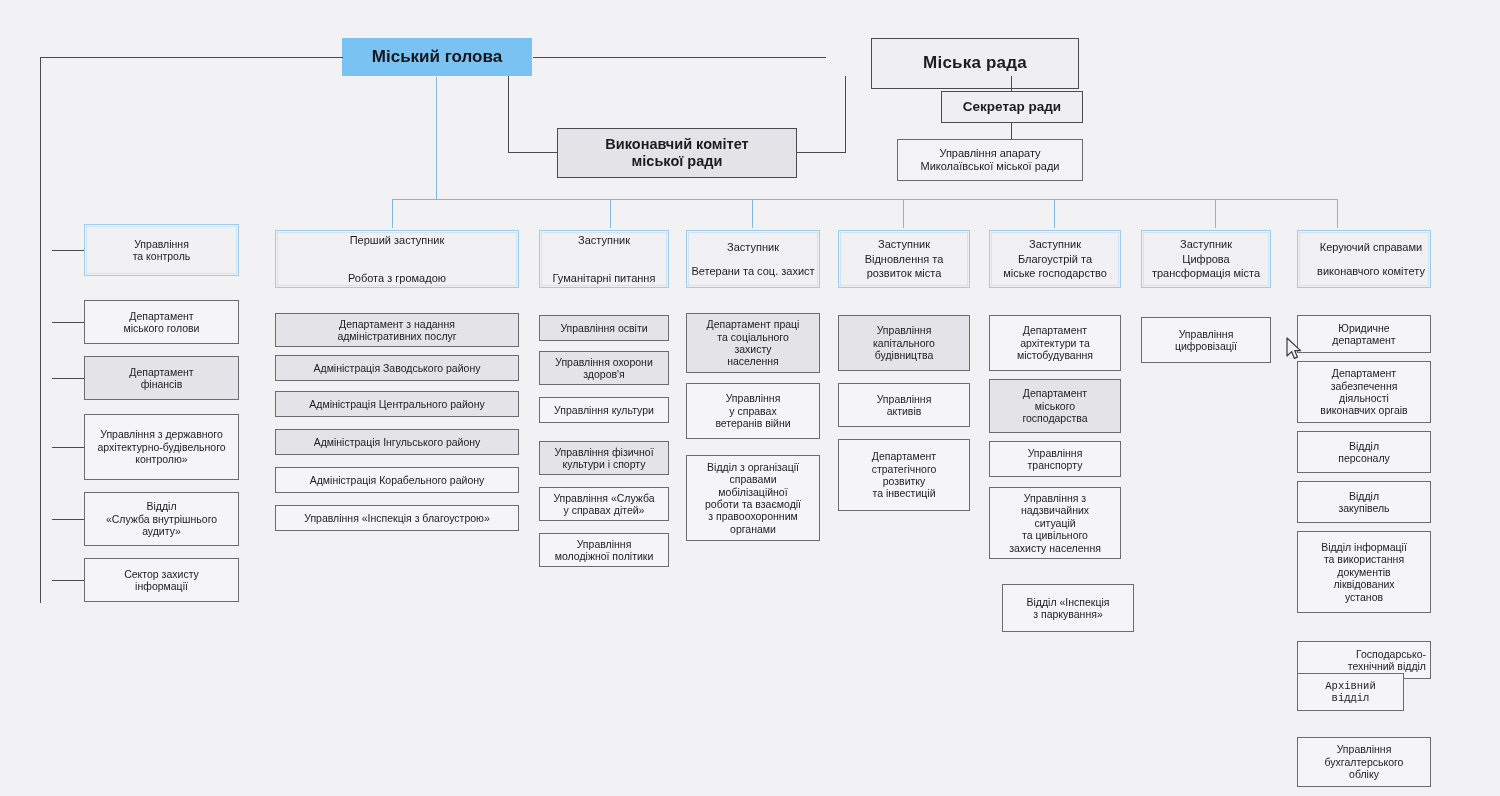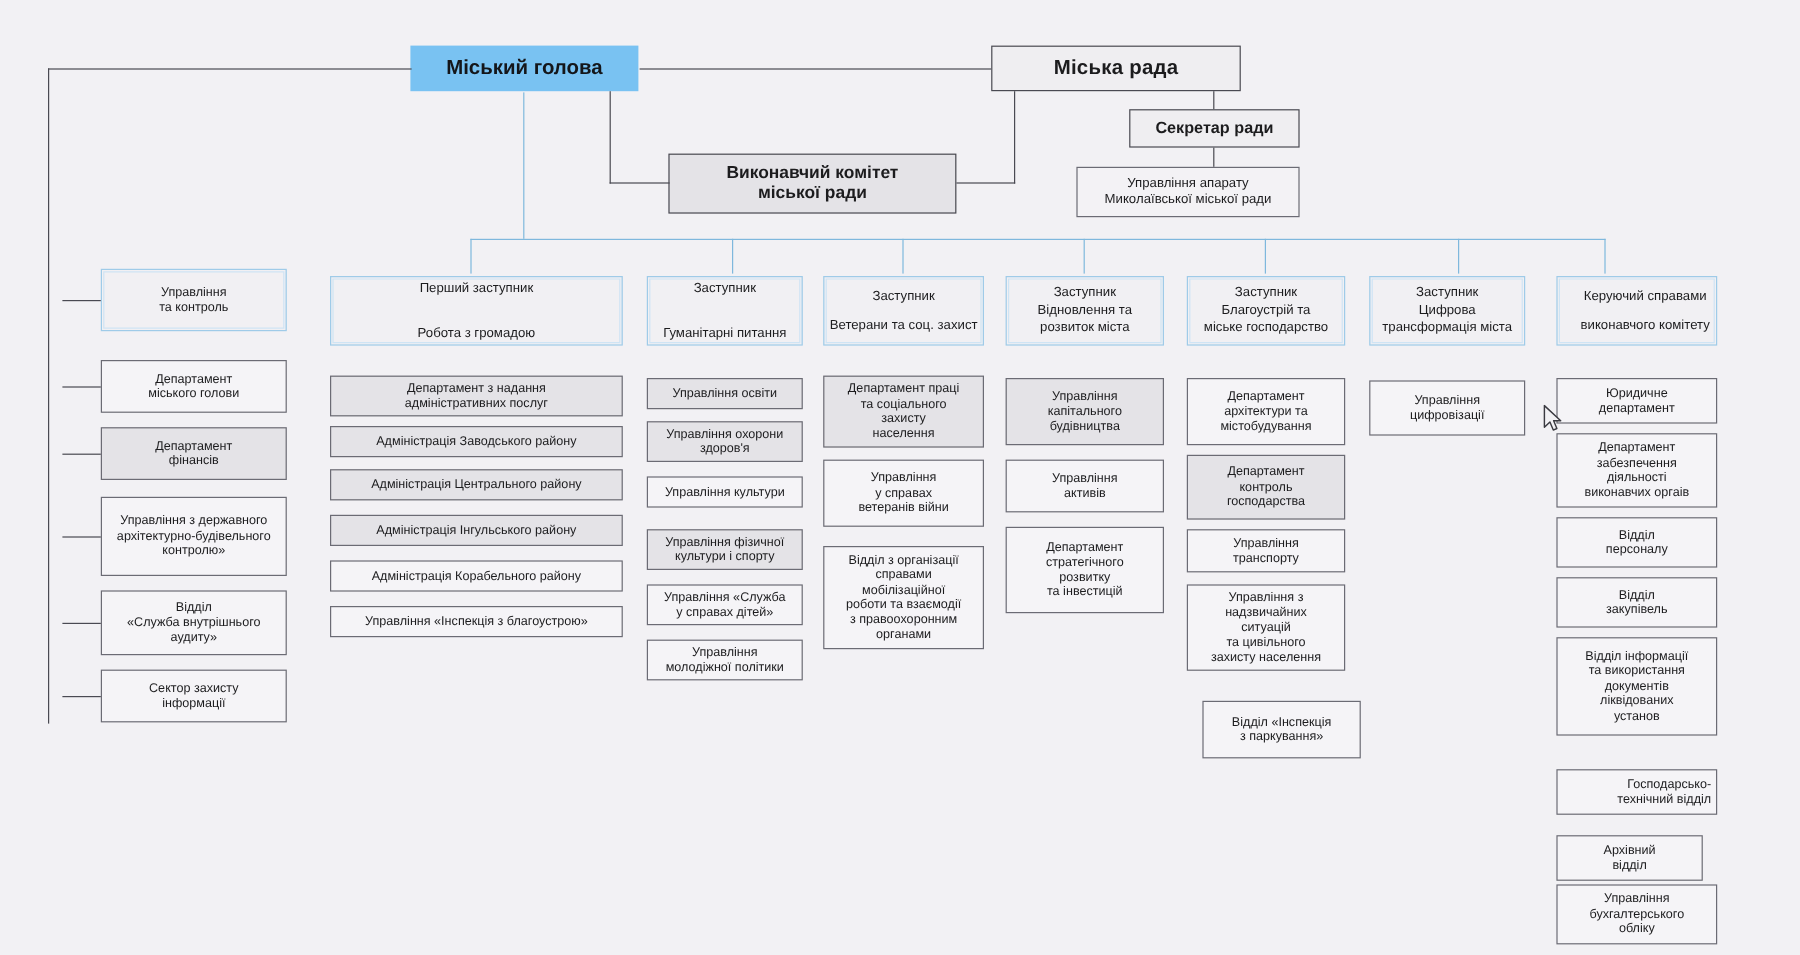--- a/index.html
+++ b/index.html
@@ -91,21 +91,21 @@
 
   .cursor{position:absolute;width:18px;height:24px;pointer-events:none;}
 </style>
 </head>
 <body>
 
 <div id="canvas">
     <div class="node mayor" style="left: 342px; top: 38px; width: 190px; height: 38px;">
       <span>Міський голова</span>
     </div>
-    <div class="node title" style="left: 826px; top: 38px; width: 208px; height: 38px;">
+    <div class="node title" style="left: 871px; top: 38px; width: 208px; height: 51px;">
       <span>Міська рада</span>
     </div>
     <div class="ln lnh" style="left: 533px; top: 57px; width: 293px; height: 1px;"></div>
     <div class="node subtitle" style="left: 941px; top: 91px; width: 142px; height: 32px;">
       <span>Секретар ради</span>
     </div>
     <div class="ln lnv" style="left: 1011px; top: 76px; width: 1px; height: 15px;"></div>
     <div class="node plain-small" style="left: 897px; top: 139px; width: 186px; height: 42px;">
       <span>Управління апарату</span>
       <span>Миколаївської міської ради</span>
@@ -259,21 +259,21 @@
       <span style="margin-top: 2px;">Благоустрій та</span>
       <span style="margin-top: 2px;">міське господарство</span>
     </div>
     <div class="node white" style="left: 989px; top: 315px; width: 132px; height: 56px; font-size: 10.5px;">
       <span>Департамент</span>
       <span>архітектури та</span>
       <span>містобудування</span>
     </div>
     <div class="node gray" style="left: 989px; top: 379px; width: 132px; height: 54px; font-size: 10.5px;">
       <span>Департамент</span>
-      <span>контроль</span>
+      <span>міського</span>
       <span>господарства</span>
     </div>
     <div class="node white" style="left: 989px; top: 441px; width: 132px; height: 36px; font-size: 10.5px;">
       <span>Управління</span>
       <span>транспорту</span>
     </div>
     <div class="node white" style="left: 989px; top: 487px; width: 132px; height: 72px; font-size: 10.5px;">
       <span>Управління з</span>
       <span>надзвичайних</span>
       <span>ситуацій</span>
@@ -319,21 +319,21 @@
       <span>Відділ інформації</span>
       <span>та використання</span>
       <span>документів</span>
       <span>ліквідованих</span>
       <span>установ</span>
     </div>
     <div class="node white" style="left: 1297px; top: 641px; width: 134px; height: 38px; font-size: 10.5px; align-items: flex-end;">
       <span>Господарсько-</span>
       <span>технічний відділ</span>
     </div>
-    <div class="node white" style="left: 1297px; top: 696px; width: 122px; height: 38px; font-size: 10.5px;">
+    <div class="node white" style="left: 1297px; top: 673px; width: 107px; height: 38px; font-size: 10.5px; font-family: Liberation Mono, monospace;">
       <span>Архівний</span>
       <span>відділ</span>
     </div>
     <div class="node white" style="left: 1297px; top: 737px; width: 134px; height: 50px; font-size: 10.5px;">
       <span>Управління</span>
       <span>бухгалтерського</span>
       <span>обліку</span>
     </div>
     <svg class="cursor" viewBox="0 0 18 24" style="left: 1285px; top: 337px;">
       <path d="M2 1 L2 19 L6.6 14.6 L9.4 21.4 L12.4 20.1 L9.7 13.6 L15.6 13.6 Z" fill="#f2f1f4" stroke="#3a3a40" stroke-width="1.2" stroke-linejoin="round"></path>

